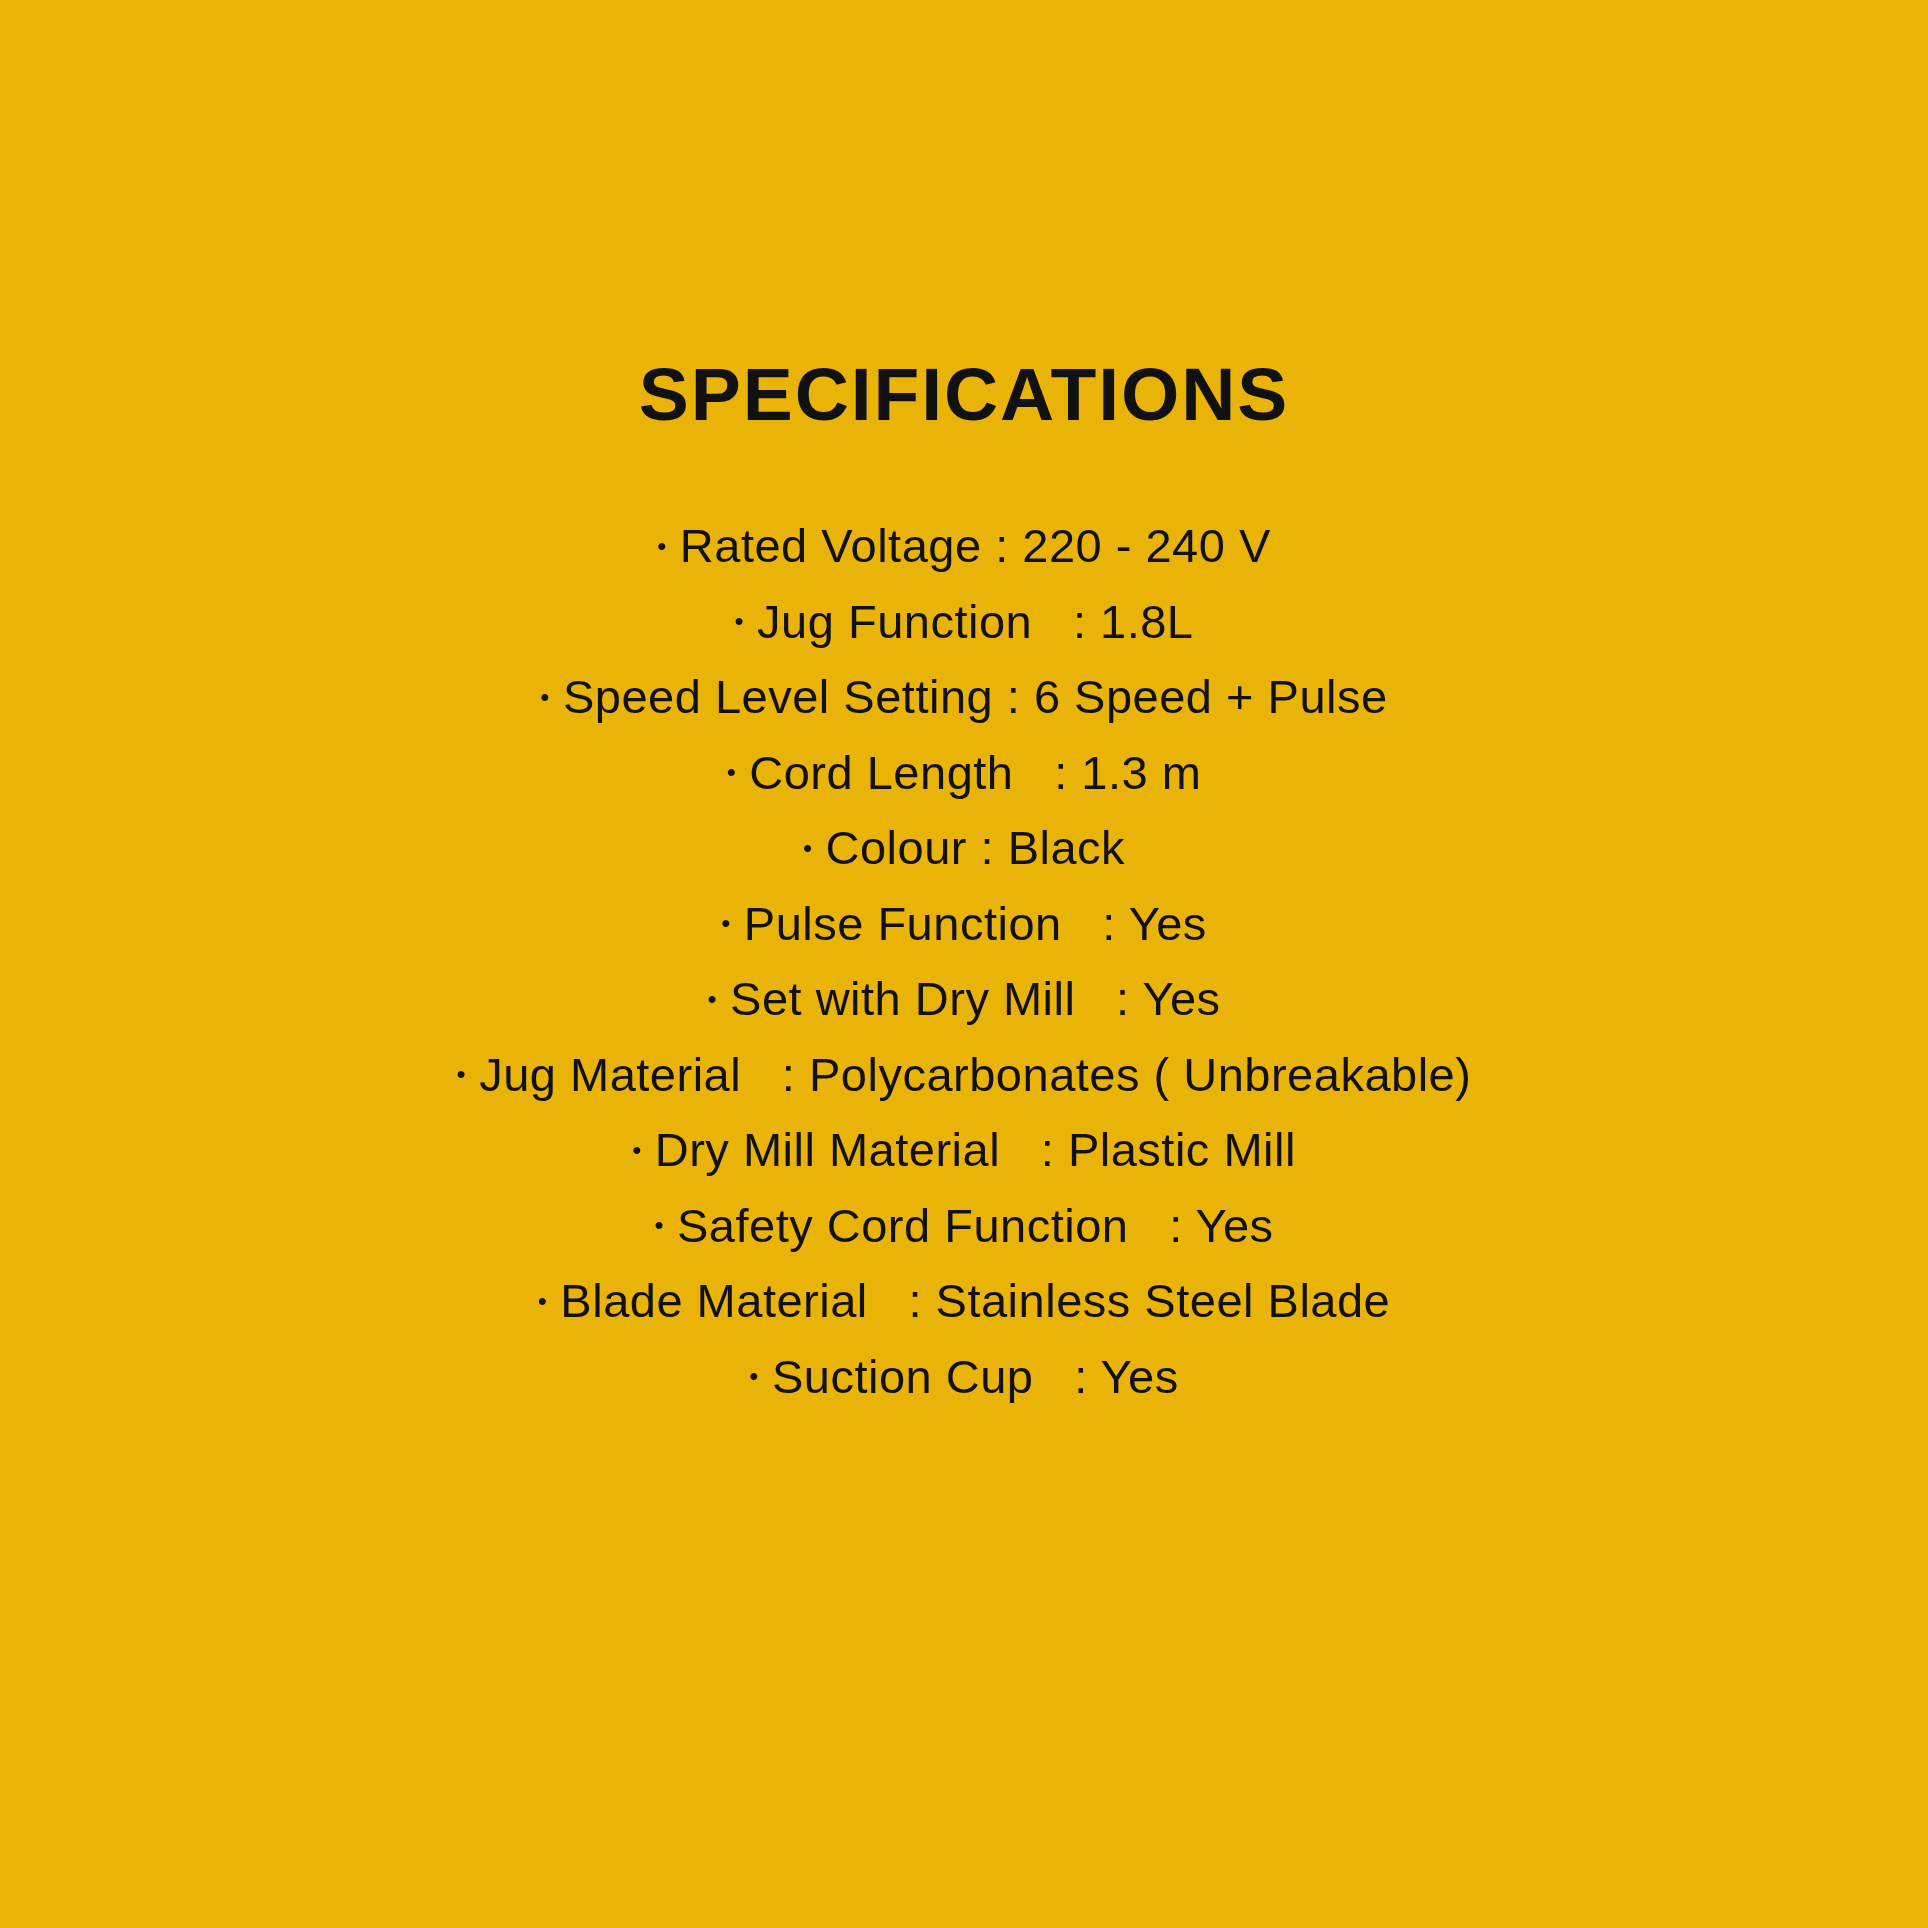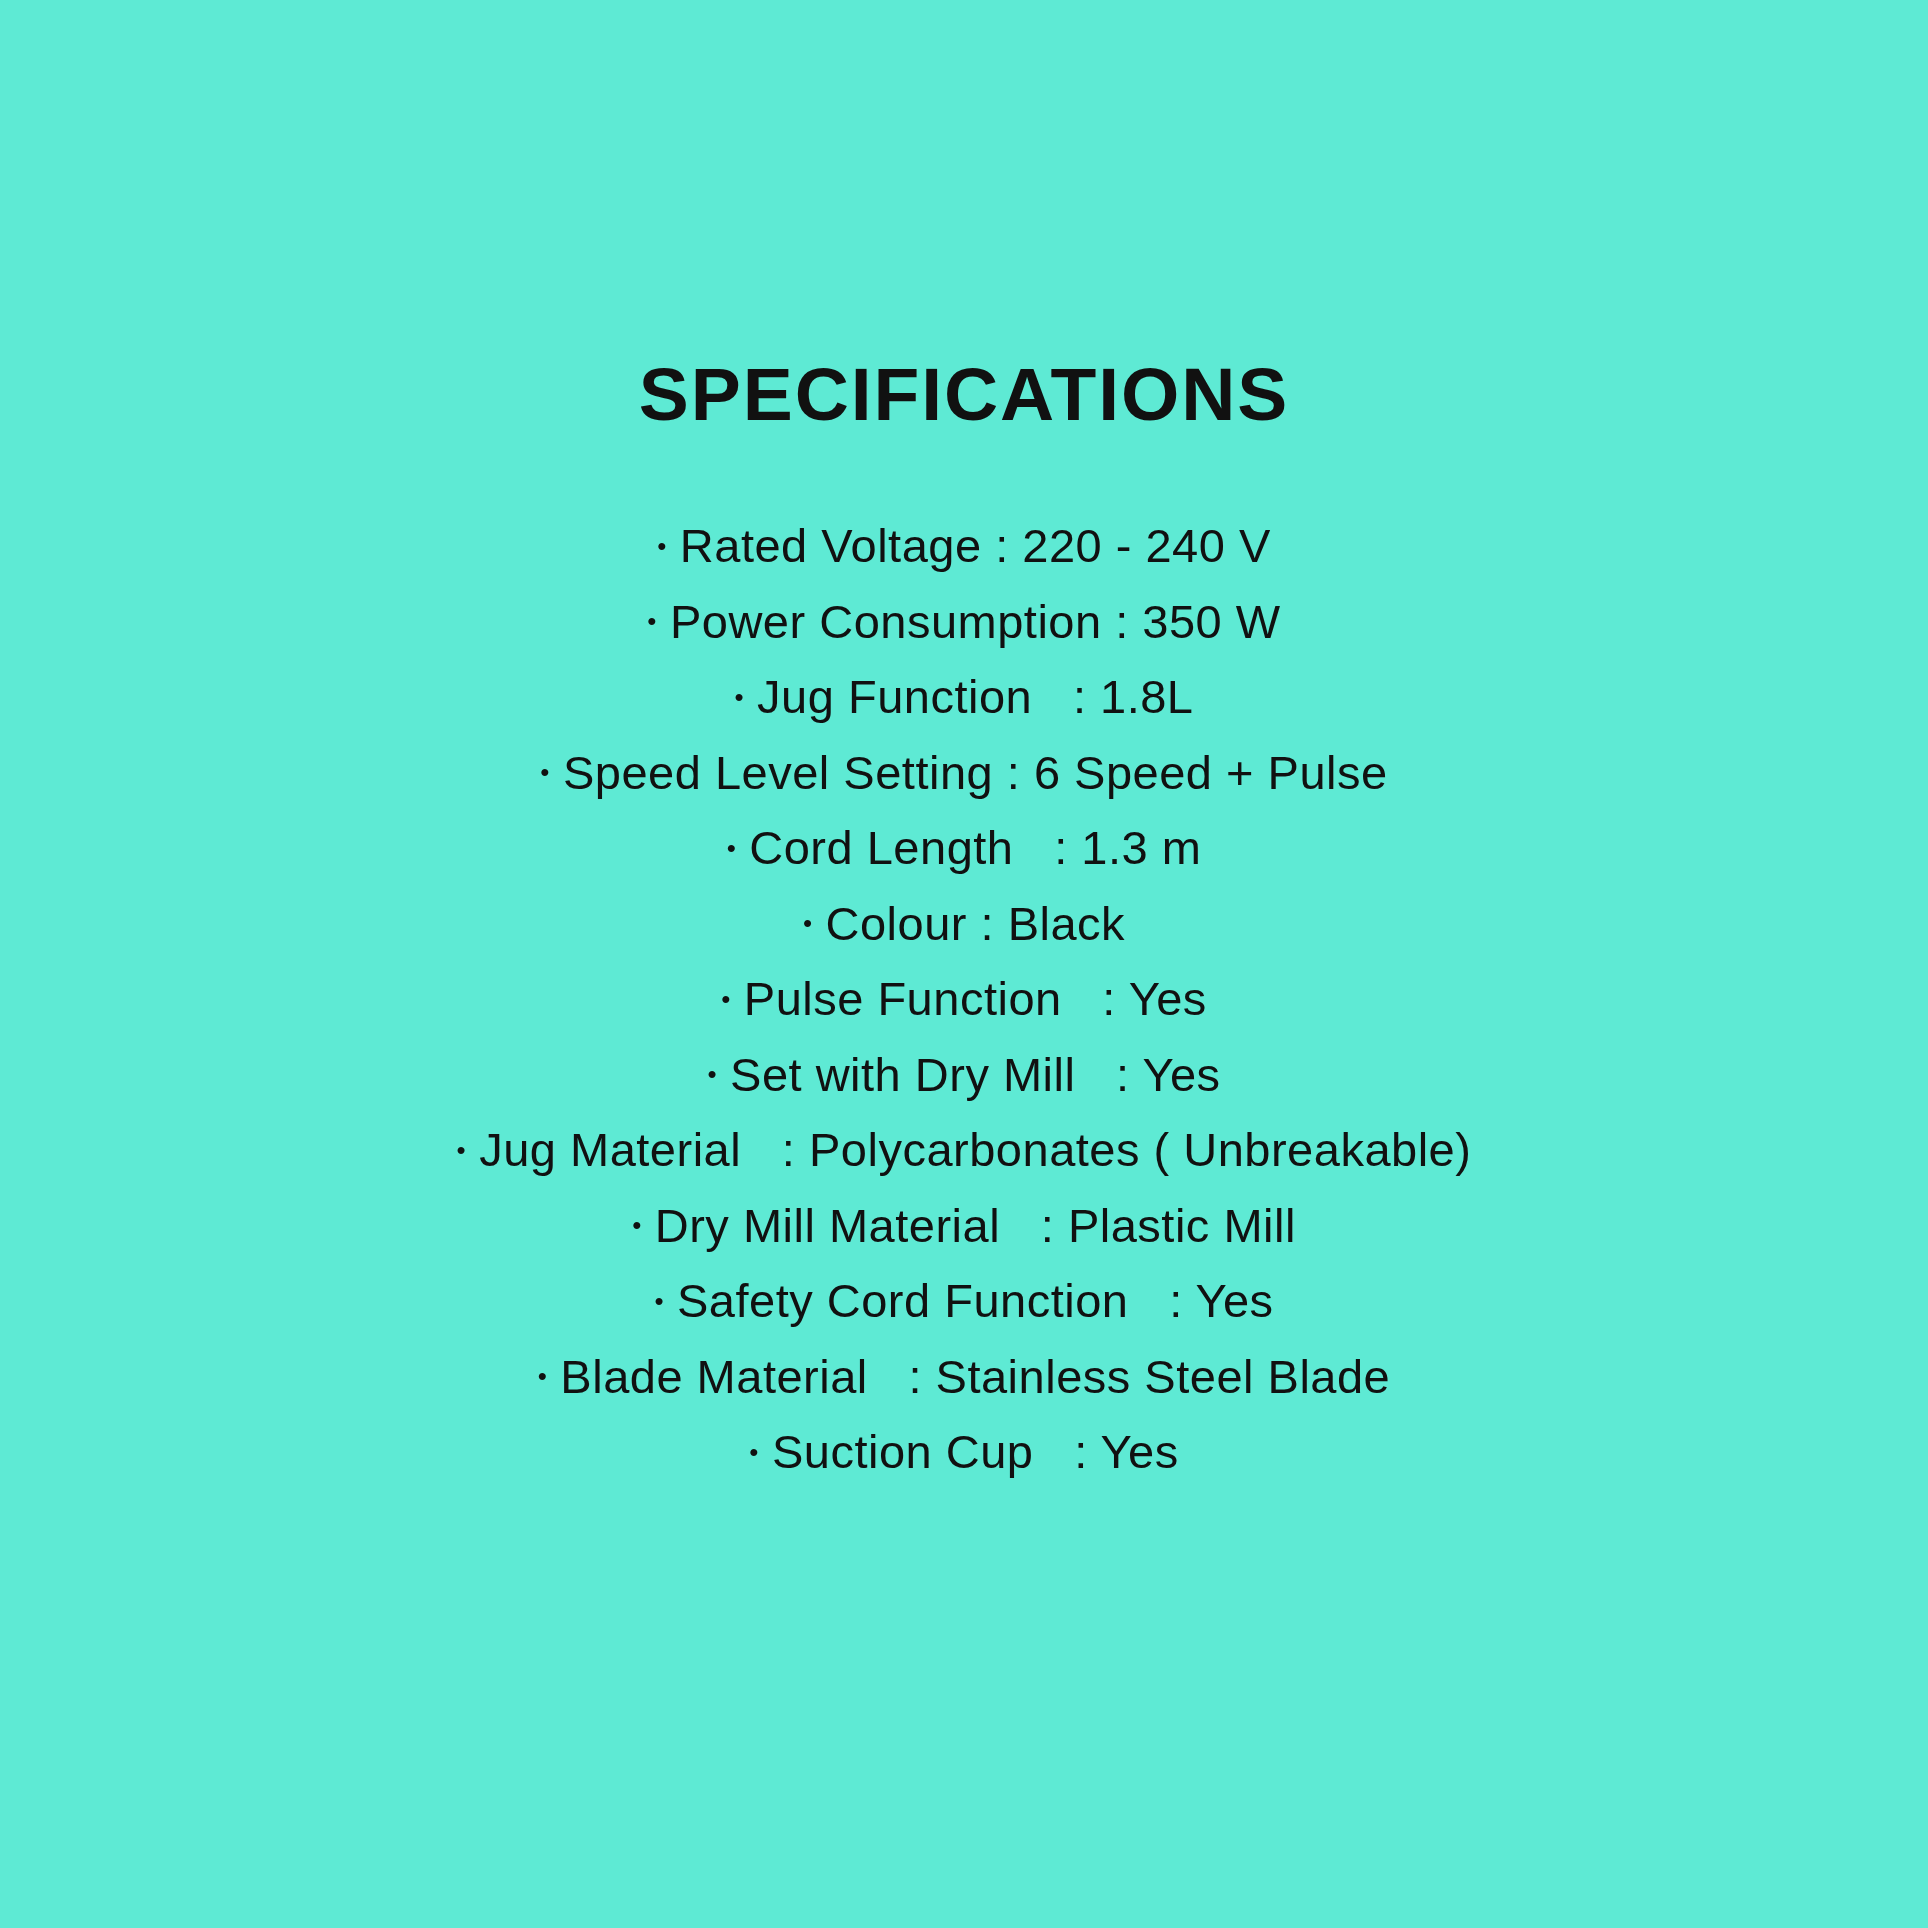--- a/index.html
+++ b/index.html
@@ -4,21 +4,21 @@
 <style>
   html, body {
     margin: 0;
     padding: 0;
     background: #ffffff;
   }
   .page {
     position: relative;
     width: 1928px;
     height: 1928px;
-    background: #5eead4;
+    background: #eab308;
     overflow: hidden;
     font-family: "Liberation Sans", sans-serif;
     color: #111111;
   }
   .title {
     position: absolute;
     top: 301px;
     left: 0;
     right: 0;
     text-align: center;
@@ -56,21 +56,20 @@
 </style>
 </head>
 <body>
 
 <div class="page">
 
   <h1 class="title">SPECIFICATIONS</h1>
 
   <ul class="spec-list">
     <li class="spec-item"><span class="bullet">•</span><span class="label">Rated Voltage</span><span class="sep"> : </span><span class="value">220 - 240 V</span></li>
-    <li class="spec-item"><span class="bullet">•</span><span class="label">Power Consumption</span><span class="sep"> : </span><span class="value">350 W</span></li>
     <li class="spec-item"><span class="bullet">•</span><span class="label">Jug Function  </span><span class="sep"> : </span><span class="value">1.8L</span></li>
     <li class="spec-item"><span class="bullet">•</span><span class="label">Speed Level Setting</span><span class="sep"> : </span><span class="value">6 Speed + Pulse</span></li>
     <li class="spec-item"><span class="bullet">•</span><span class="label">Cord Length  </span><span class="sep"> : </span><span class="value">1.3 m</span></li>
     <li class="spec-item"><span class="bullet">•</span><span class="label">Colour</span><span class="sep"> : </span><span class="value">Black</span></li>
     <li class="spec-item"><span class="bullet">•</span><span class="label">Pulse Function  </span><span class="sep"> : </span><span class="value">Yes</span></li>
     <li class="spec-item"><span class="bullet">•</span><span class="label">Set with Dry Mill  </span><span class="sep"> : </span><span class="value">Yes</span></li>
     <li class="spec-item"><span class="bullet">•</span><span class="label">Jug Material  </span><span class="sep"> : </span><span class="value">Polycarbonates ( Unbreakable)</span></li>
     <li class="spec-item"><span class="bullet">•</span><span class="label">Dry Mill Material  </span><span class="sep"> : </span><span class="value">Plastic Mill</span></li>
     <li class="spec-item"><span class="bullet">•</span><span class="label">Safety Cord Function  </span><span class="sep"> : </span><span class="value">Yes</span></li>
     <li class="spec-item"><span class="bullet">•</span><span class="label">Blade Material  </span><span class="sep"> : </span><span class="value">Stainless Steel Blade</span></li>

